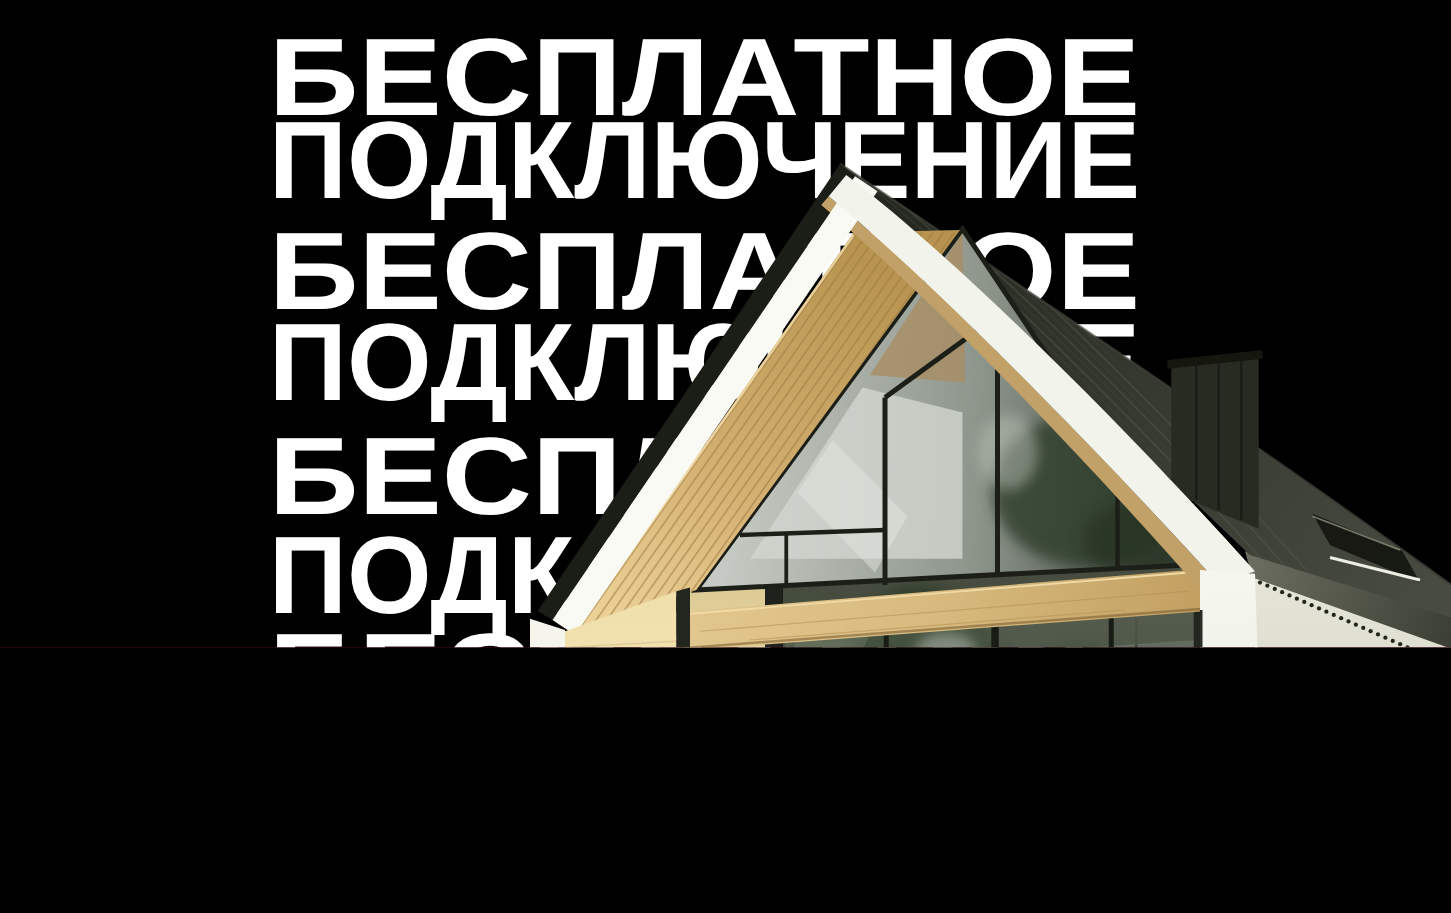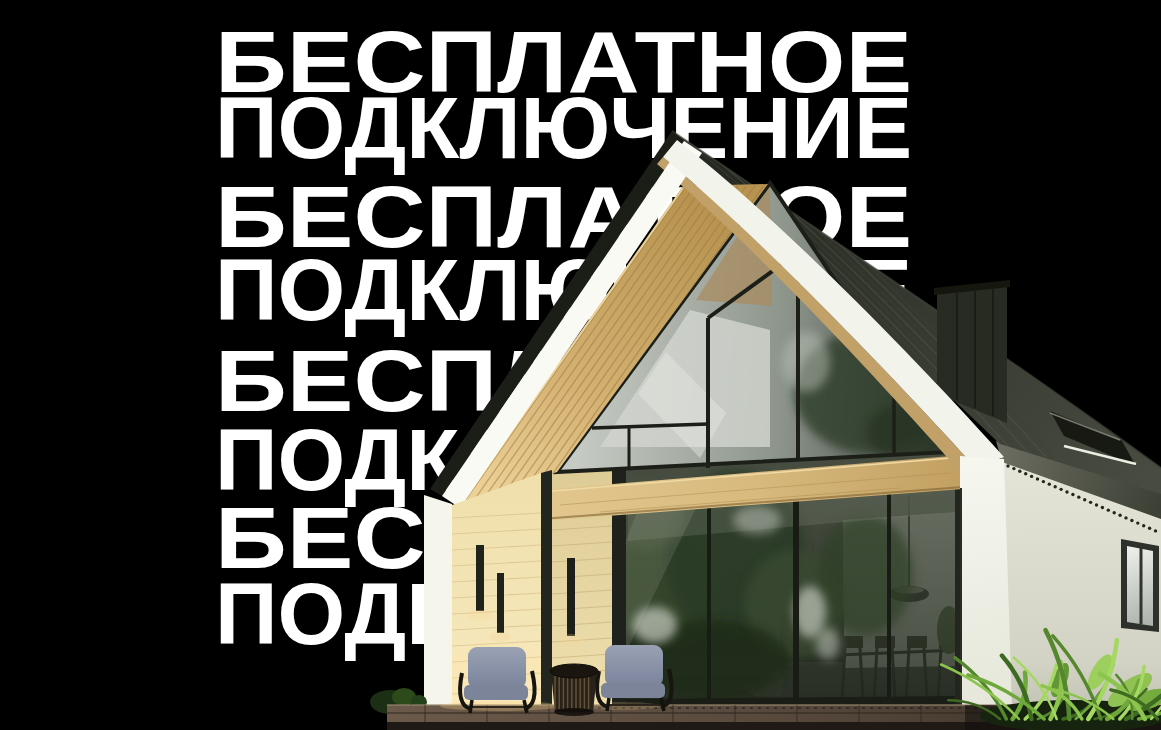--- a/index.html
+++ b/index.html
@@ -1,16 +1,16 @@
 <!DOCTYPE html>
 <html><head>
 <meta charset="utf-8">
 <style>
   html,body{margin:0;padding:0;background:#000;}
-  .stage{position:relative;width:1161px;height:730px;overflow:hidden;background:#be185d;}
+  .stage{position:relative;width:1161px;height:518px;overflow:hidden;background:#be185d;}
   svg{position:absolute;left:0;top:0;display:block;}
   text{font-family:"Liberation Sans","DejaVu Sans",sans-serif;font-weight:700;}
 </style>
 </head>
 <body>
 
 <div class="stage">
 <svg width="1161" height="730" viewBox="0 0 1161 730" xmlns="http://www.w3.org/2000/svg">
 <defs>
   <linearGradient id="roofG" gradientUnits="userSpaceOnUse" x1="700" y1="150" x2="1130" y2="500">

